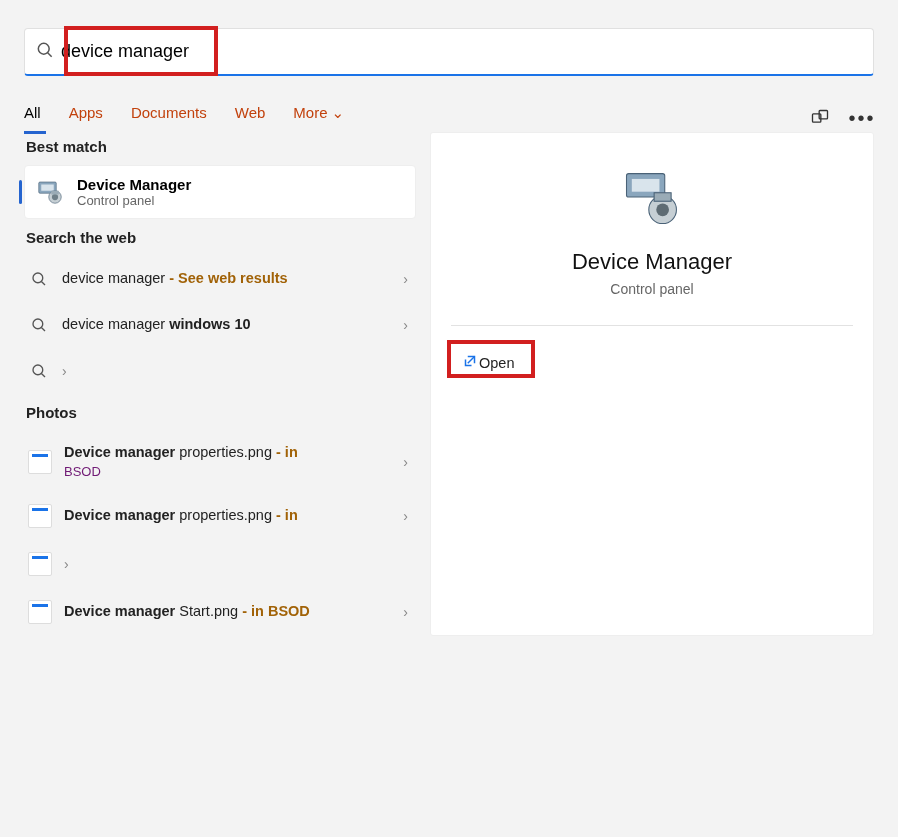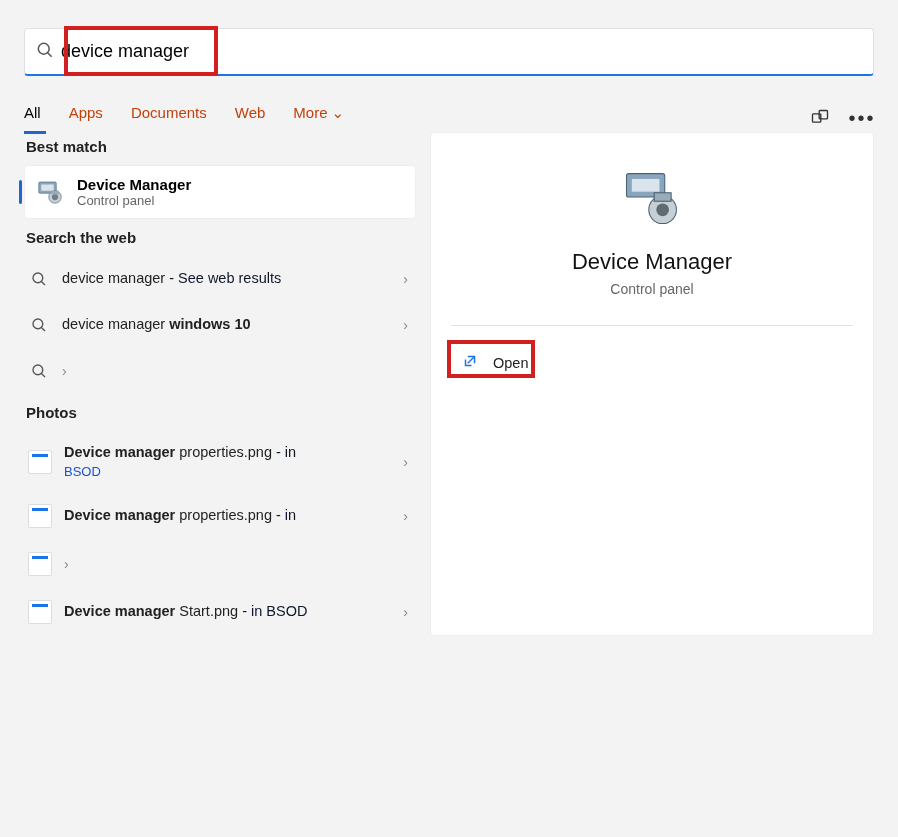--- a/index.html
+++ b/index.html
@@ -49,34 +49,34 @@
   .best::before { content:""; position:absolute; left:-6px; top:14px; bottom:14px; width:3px; background:#2564cf; border-radius:2px;}
   .best-icon { width:30px; height:30px; margin-right:12px; display:flex; align-items:center; justify-content:center;}
   .best-title { font-size:15px; font-weight:600; color:#000;}
   .best-sub { font-size:13px; color:#666;}
 
   
   .row { display:flex; align-items:center; padding:12px 8px 12px 4px; cursor:pointer; gap:12px;}
   .row-icon { width:22px; height:22px; flex-shrink:0; display:flex; align-items:center; justify-content:center;}
   .row-icon svg { width:18px;height:18px;stroke:#555;fill:none;stroke-width:1.8;}
   .row-text { flex:1; font-size:14.5px; color:#222; line-height:1.35;}
-  .row-text .light { color:#0f172a;}
+  .row-text .light { color:#a16207;font-weight:bold;}
   .row-text .bold { font-weight:600;}
-  .row-text .sub { display:block; font-size:13px; color:#1d4ed8;}
+  .row-text .sub { display:block; font-size:13px; color:#701a75;}
   .chevron { color:#888; font-size:14px; }
 
   .thumb { width:24px; height:24px; background:#fff; border:1px solid #ddd; border-radius:2px; position:relative; }
   .thumb::before{content:"";position:absolute;top:3px;left:3px;right:3px;height:3px;background:#1a73e8;}
 
   
   .right-icon { display:flex; justify-content:center; margin-top:6px;}
   .right-title { text-align:center; font-size:22px; margin-top:18px; color:#111;}
   .right-sub { text-align:center; font-size:14px; color:#666; margin-top:6px;}
   .right-divider { height:1px; background:#e2e2e2; margin:28px 0 20px;}
-  .open-row { display:flex; align-items:center; gap:14px; padding:6px 10px; width:fit-content; cursor:pointer; position:relative;}
+  .open-row { display:flex; align-items:center; padding:6px 10px; width:fit-content; cursor:pointer; position:relative;}
   .open-row svg { width:18px;height:18px;stroke:#1a73e8;fill:none;stroke-width:2;}
   .open-row span { font-size:14.5px; color:#222;}
   .red-frame-open { position:absolute; left:-4px; top:-6px; width:88px; height:38px; border:4px solid #d21f1f; pointer-events:none;}
 </style>
 </head>
 <body>
 
 <div class="container">
 
   <div class="searchbox-wrap">

